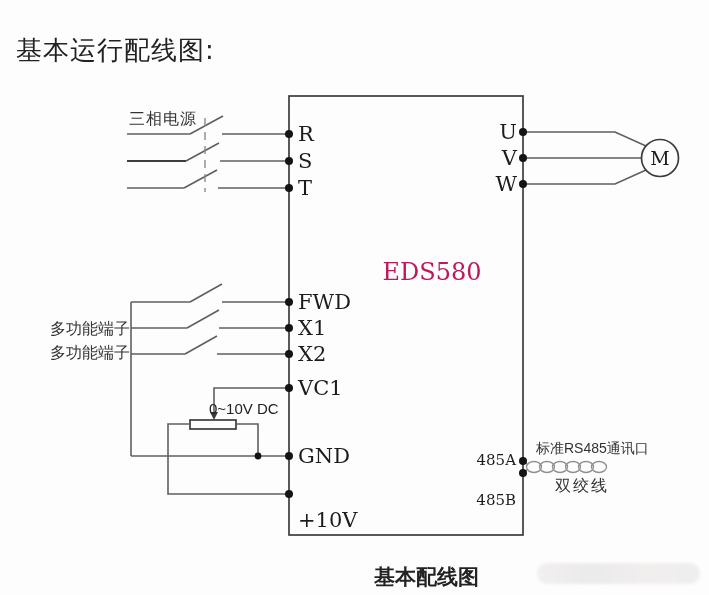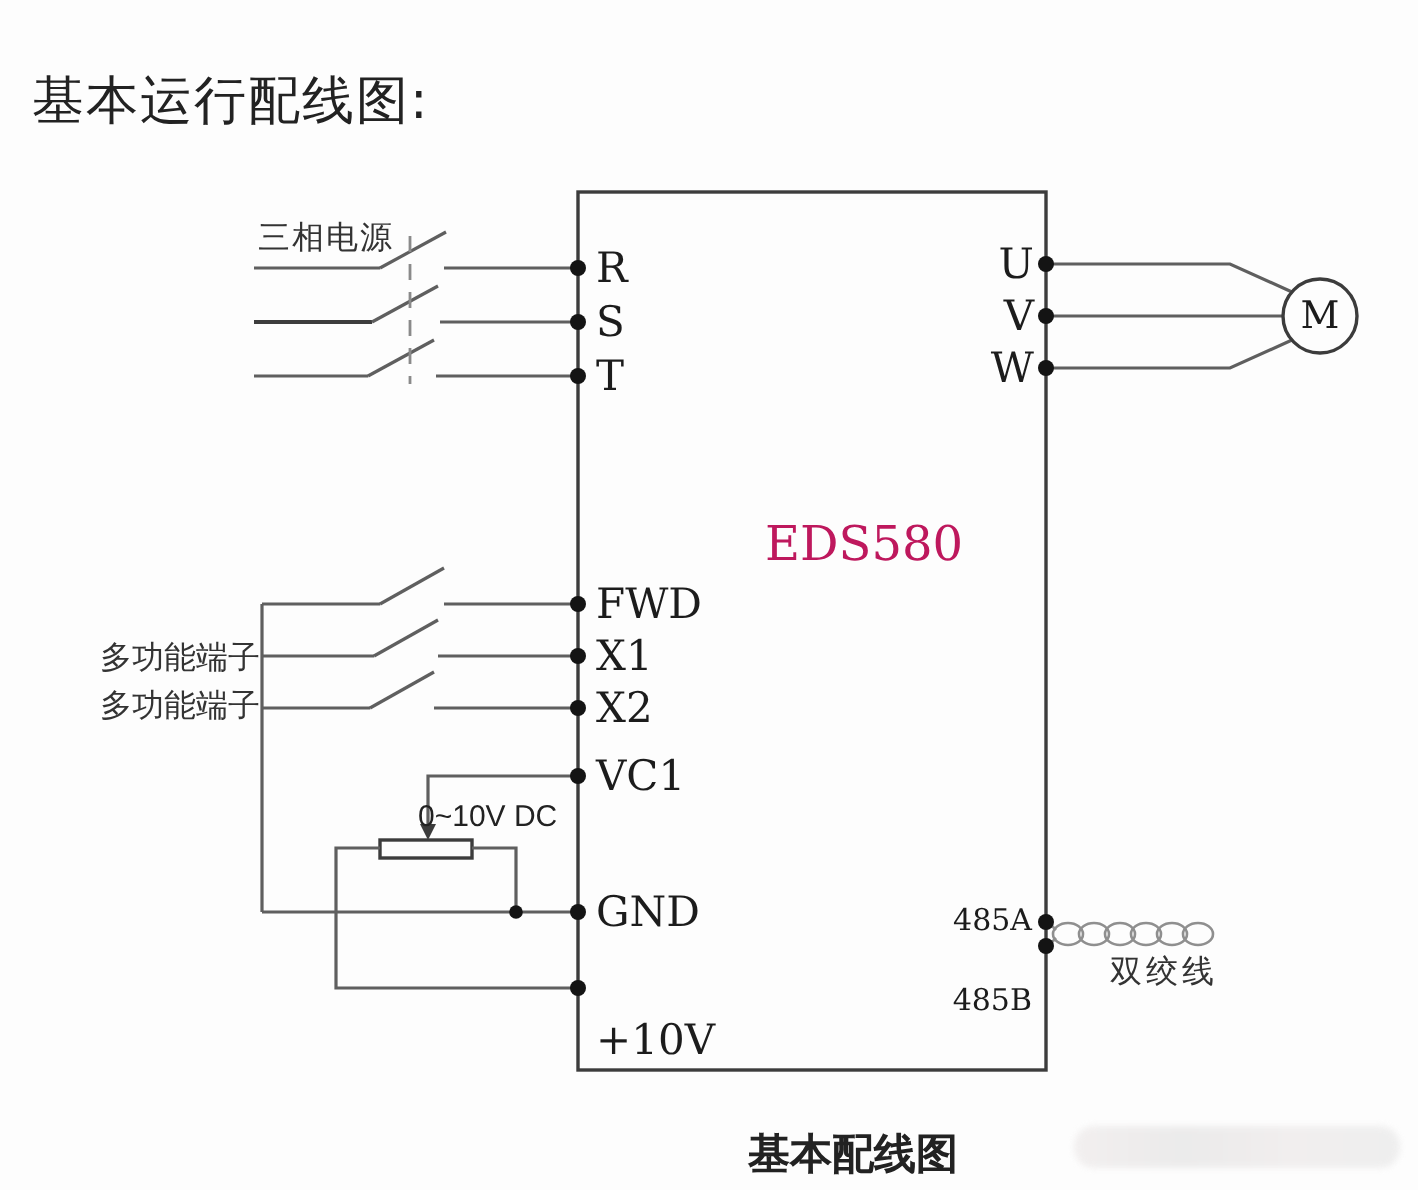--- a/index.html
+++ b/index.html
@@ -167,17 +167,18 @@
   <div class="lbl term term-right" style="top:120px">U</div>
   <div class="lbl term term-right" style="top:146px">V</div>
   <div class="lbl term term-right" style="top:172px">W</div>
   <div class="lbl term-small" style="top:452px">485A</div>
   <div class="lbl term-small" style="top:492px">485B</div>
 
   <div class="lbl cn cn-supply">三相电源</div>
   <div class="lbl cn cn-mft cn-mft1">多功能端子</div>
   <div class="lbl cn cn-mft cn-mft2">多功能端子</div>
   <div class="lbl cn-analog">0~10V DC</div>
+  <div class="lbl cn cn-rs485">标准RS485通讯口</div>
   <div class="lbl cn cn-twist">双绞线</div>
   <div class="lbl motor-m">M</div>
 
   <div class="watermark"></div>
 </div>
 
 </body></html>

